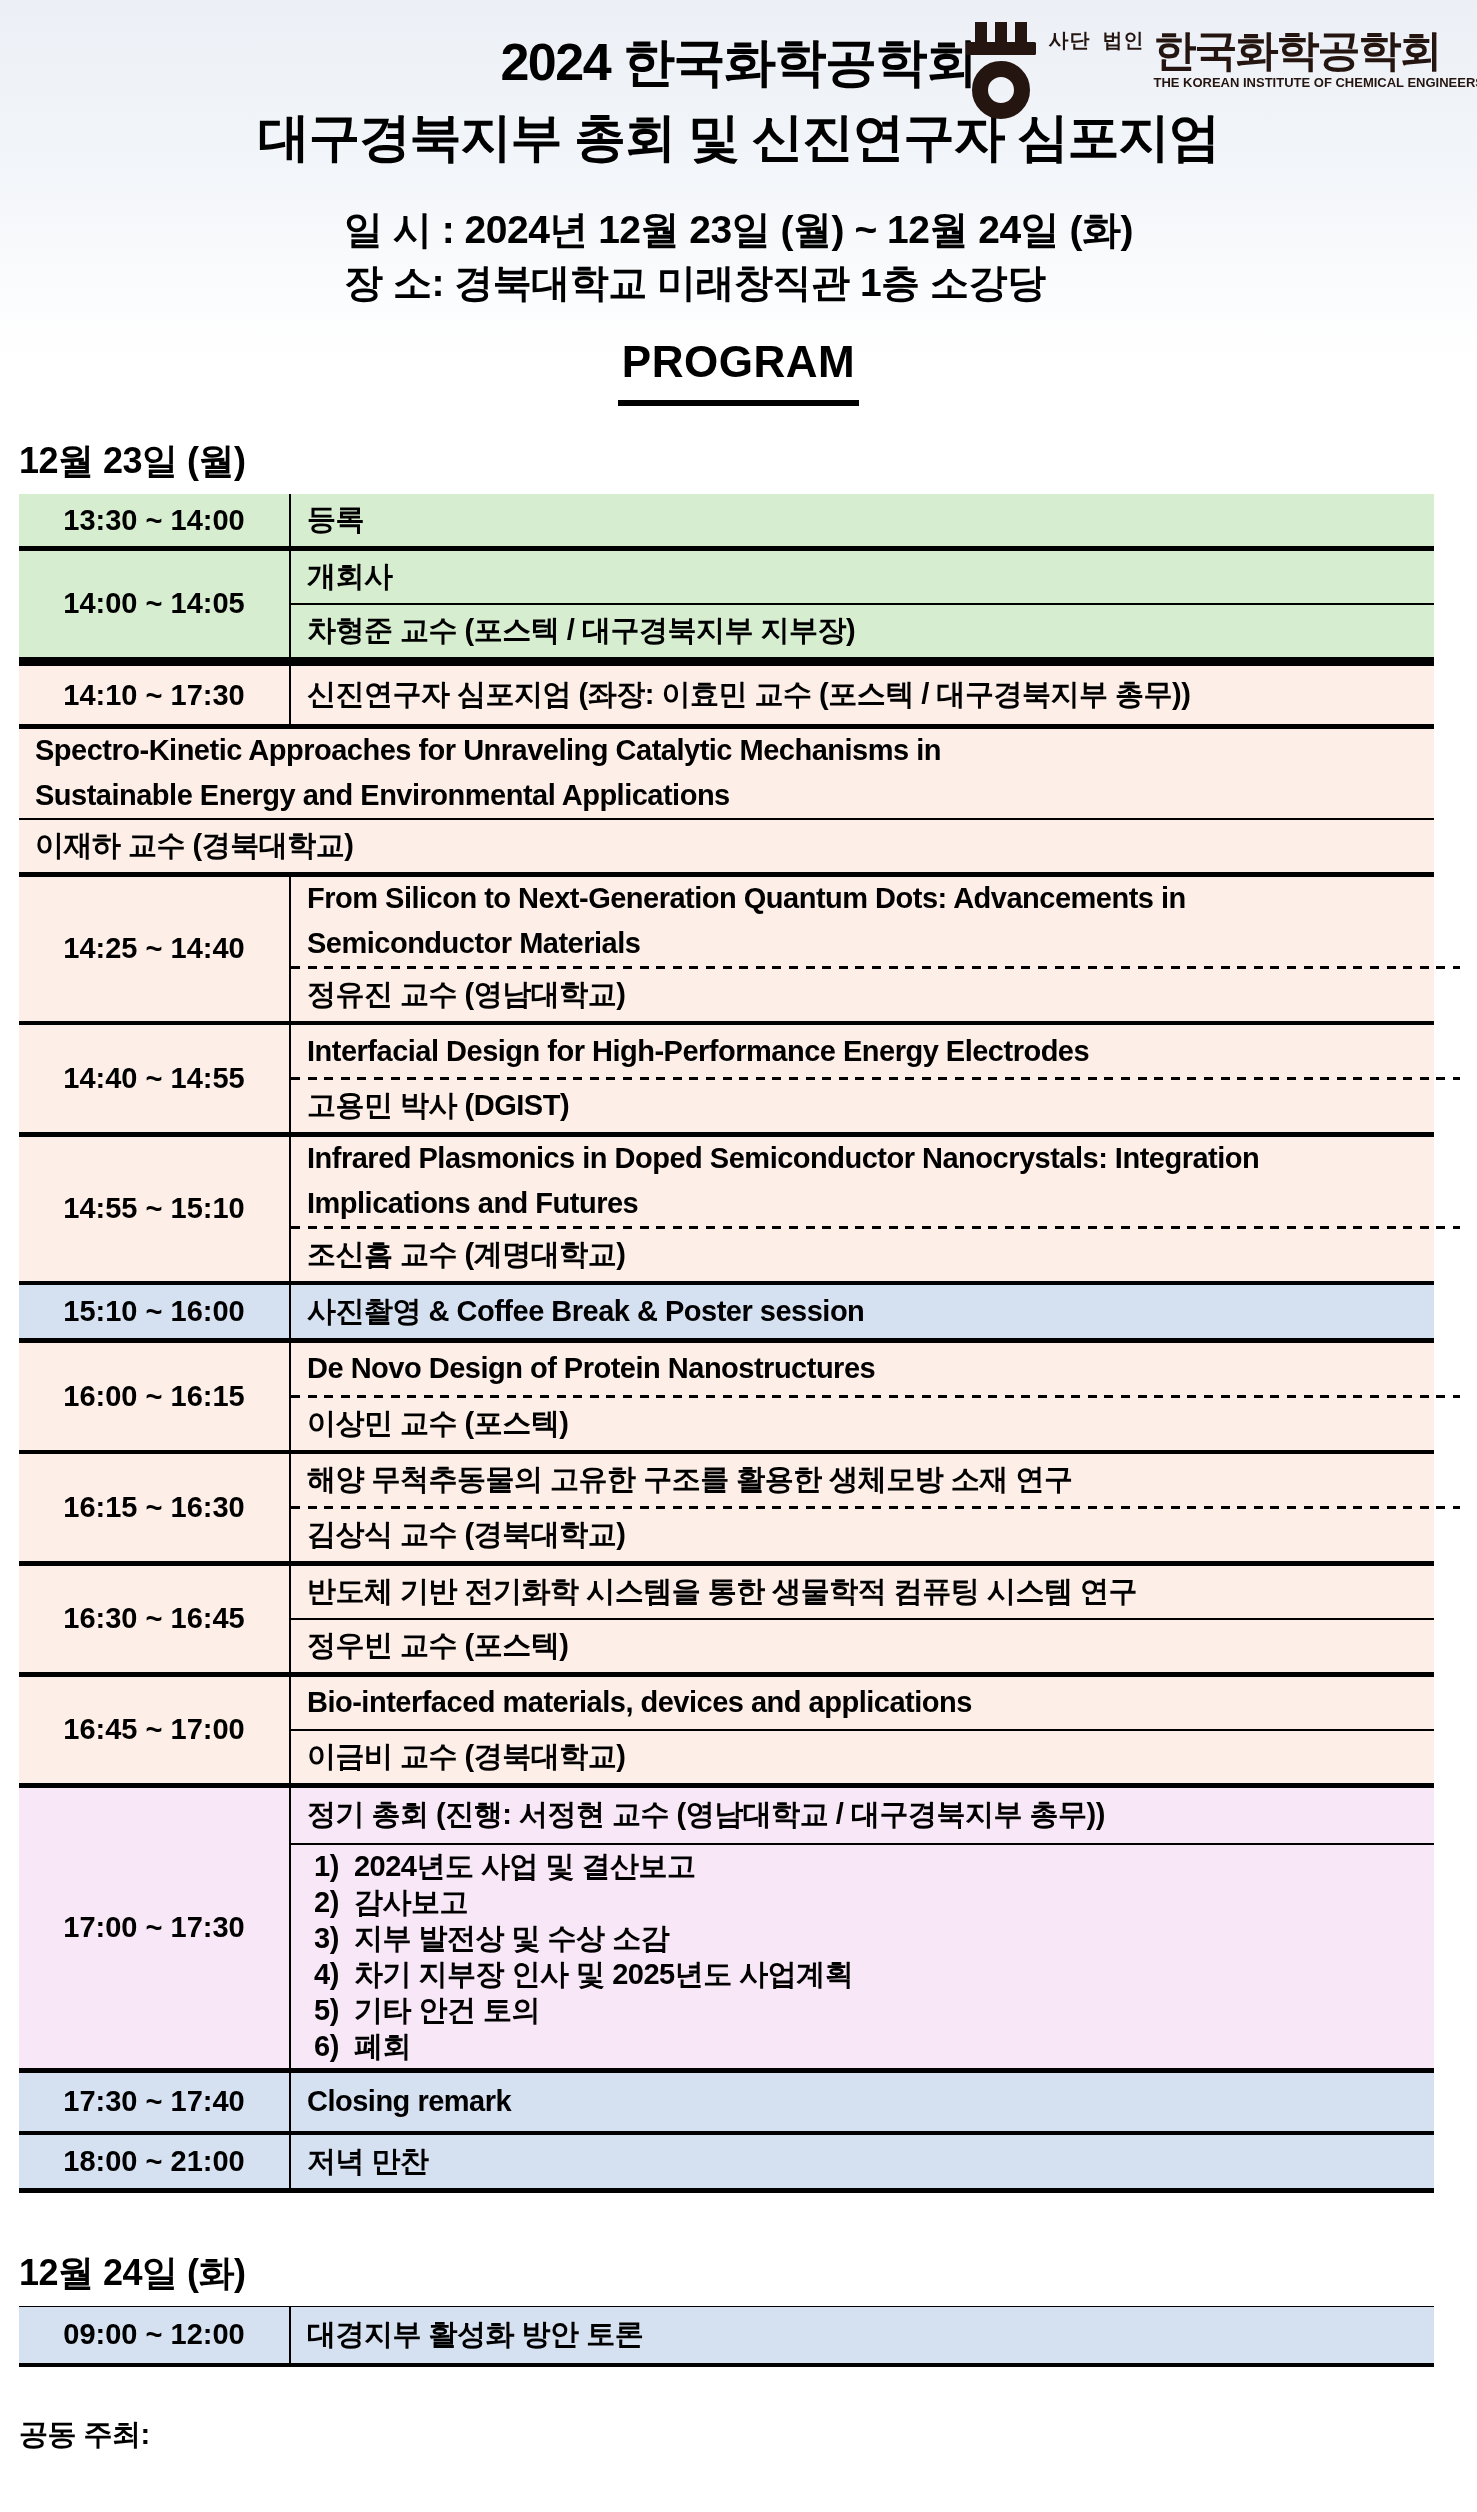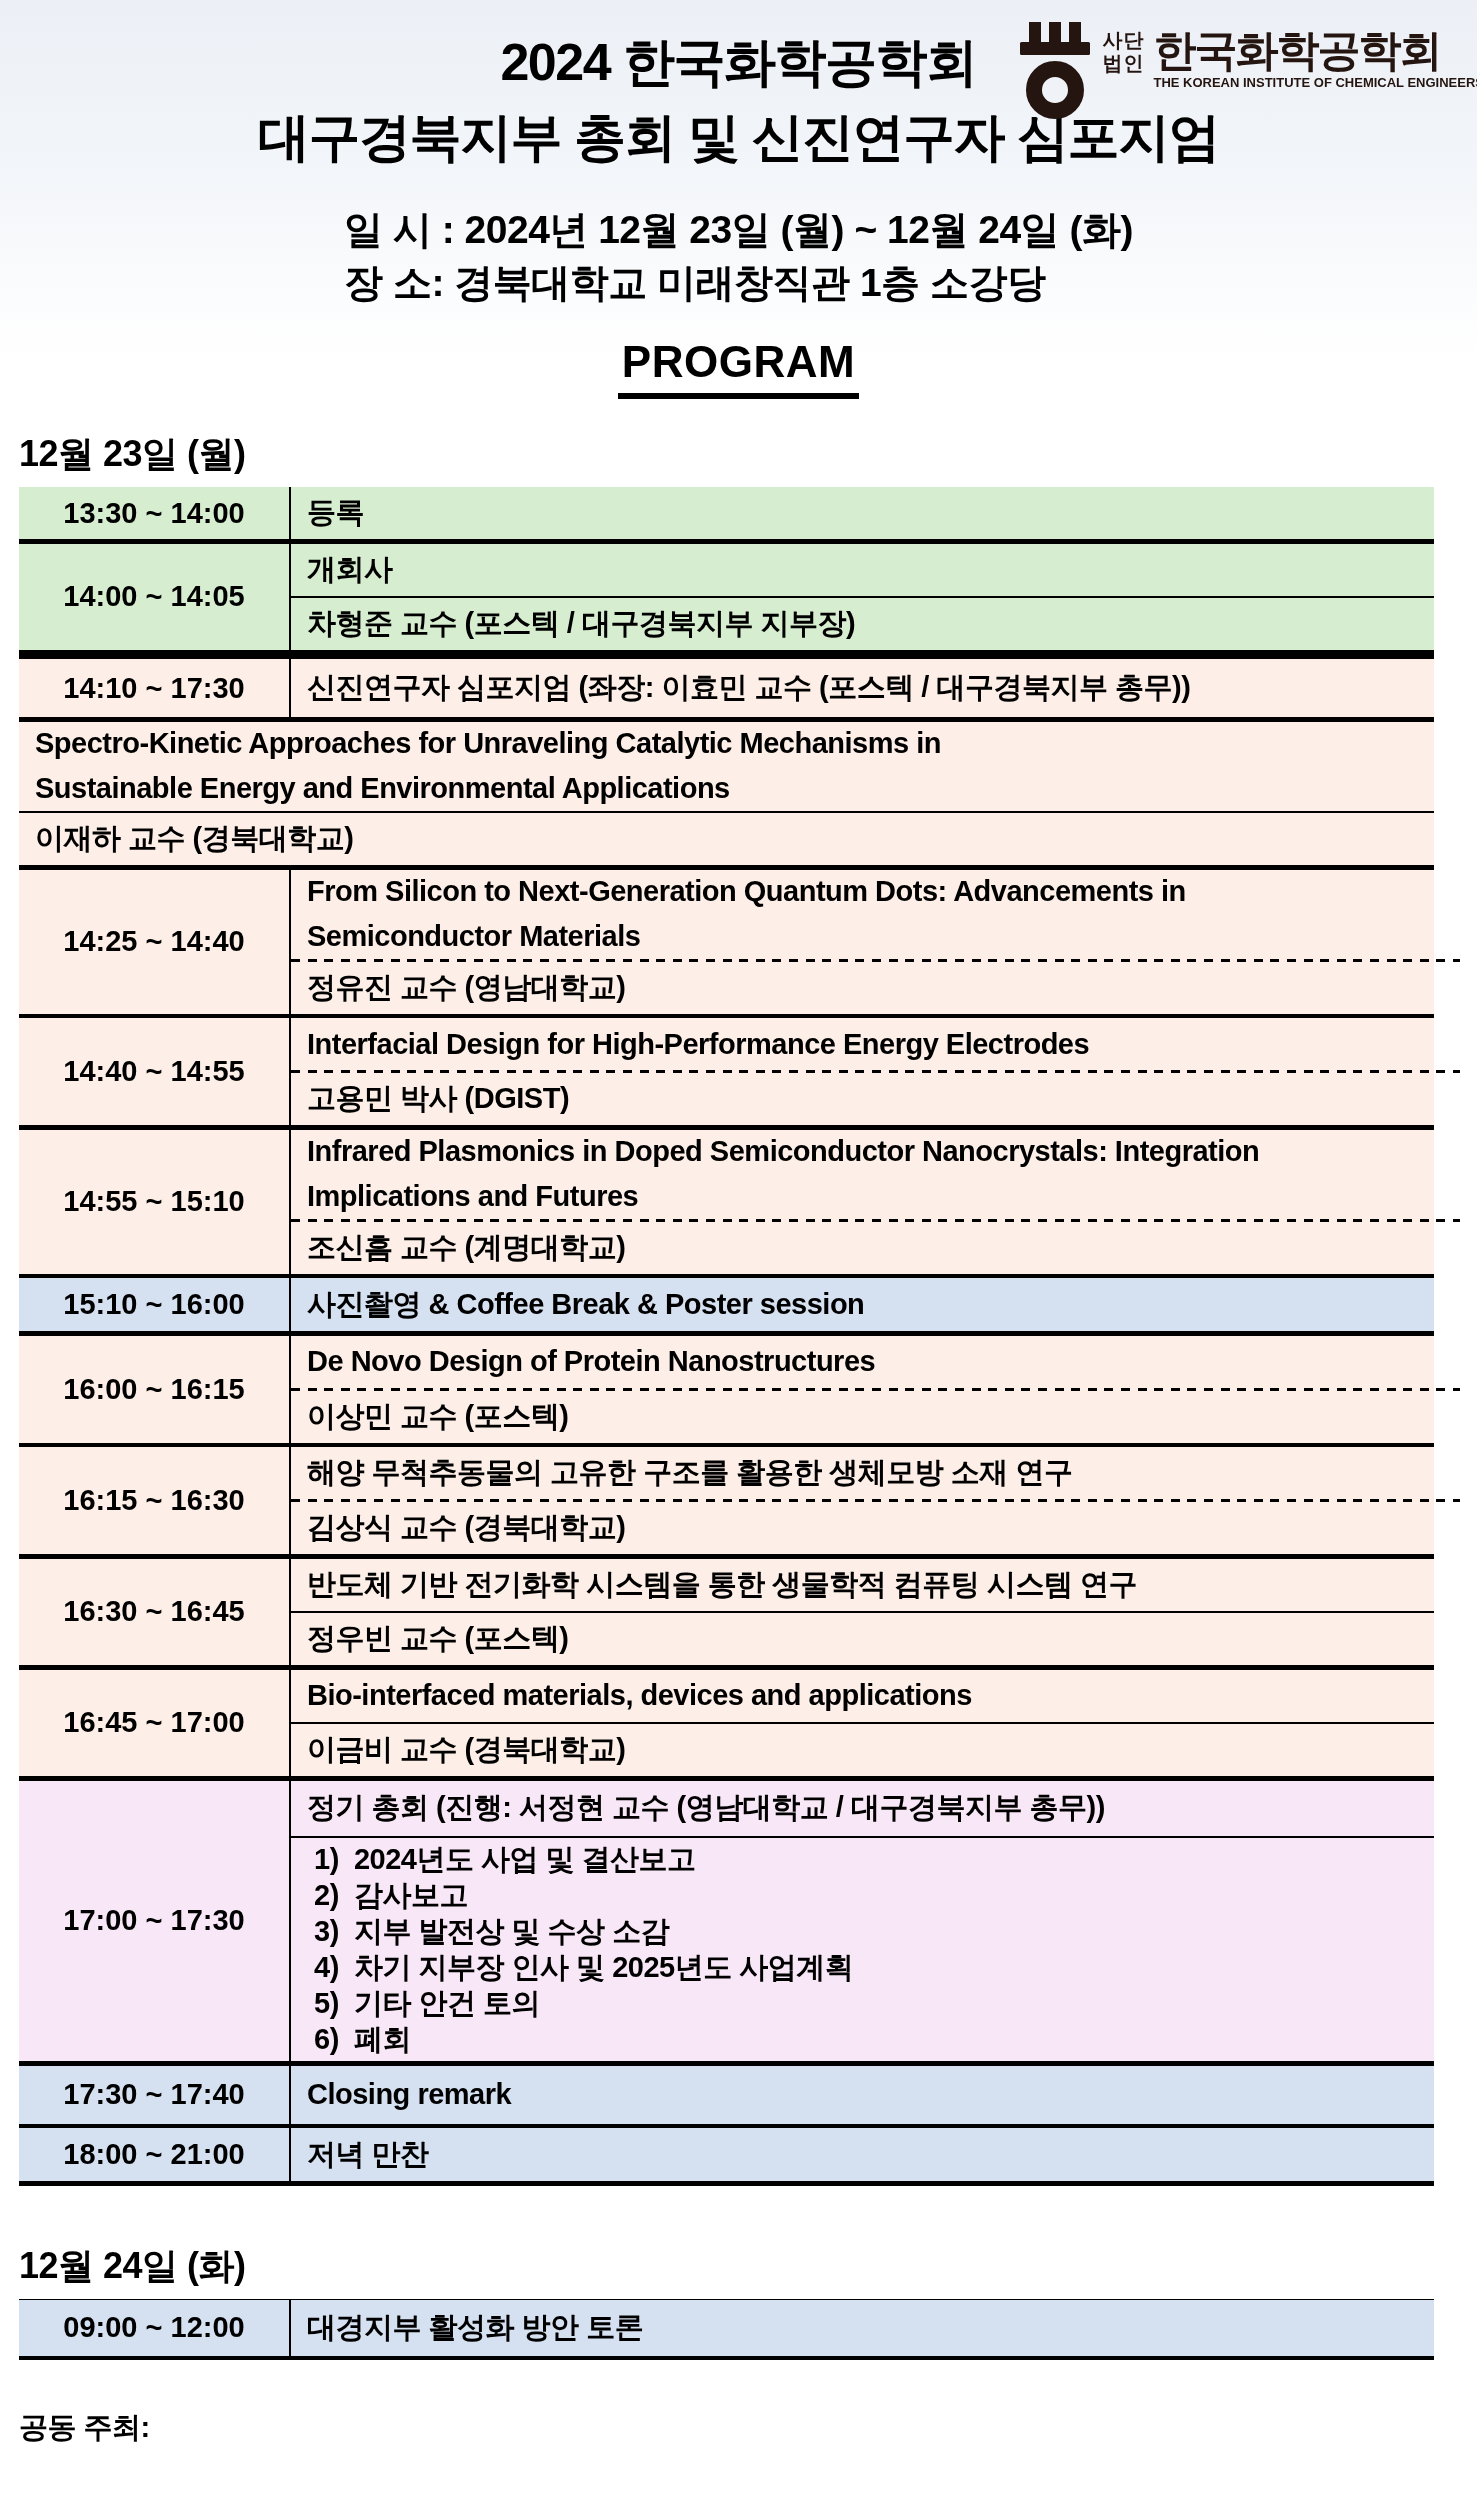--- a/index.html
+++ b/index.html
@@ -8,32 +8,32 @@
   .page{position:relative;width:1477px;height:2626px;overflow:hidden;background:#fff;}
   .page::before{content:"";position:absolute;top:0;left:0;width:100%;height:357px;
        background:linear-gradient(180deg,var(--hero_top) 0%,#f2f5f9 45%,#ffffff 100%);}
   .hero{position:relative;padding-top:25px;text-align:center;z-index:1;}
   .title{font-size:52px;line-height:75px;font-weight:800;letter-spacing:-1.5px;}
   .meta{margin-top:28px;display:flex;flex-direction:column;align-items:center;}
   .meta-inner{display:inline-block;text-align:left;font-size:39px;line-height:53px;
        font-weight:800;letter-spacing:-0.5px;}
   .program{margin-top:28px;}
   .program span{display:inline-block;font-size:44px;font-weight:800;letter-spacing:0.5px;
-       border-bottom:6.5px solid #000;padding:0 4px 6px;}
+       border-bottom:6.5px solid #000;padding:0 4px 13px;}
   
   .logo{position:absolute;top:22px;right:-7px;display:flex;align-items:flex-start;gap:9px;
        color:var(--logo);text-align:left;z-index:2;}
   .mark{width:76px;display:flex;flex-direction:column;align-items:center;}
   .mark .bars{width:52px;height:20px;
        background:repeating-linear-gradient(90deg,currentColor 0 12px,transparent 12px 20px);}
   .mark .bar{width:70px;height:12.6px;background:currentColor;border-radius:1.5px;}
   .mark .ring{width:58px;height:58px;border:16.6px solid currentColor;border-radius:50%;
        margin-top:6px;box-sizing:border-box;}
-  .corp{display:flex;flex-direction:column;font-size:20px;line-height:23px;font-weight:800;
-       margin-top:7px;letter-spacing:1px;}
+  .corp{display:flex;font-size:20px;line-height:23px;font-weight:800;
+       margin-top:7px;letter-spacing:1px;gap:12px;}
   .orgblock{margin-top:5px;}
   .org-ko{font-size:43px;font-weight:800;letter-spacing:-2px;line-height:46px;white-space:nowrap;}
   .org-en{font-size:13px;font-weight:700;white-space:nowrap;margin-top:2px;letter-spacing:0;}
   
   .day-heading{font-size:36px;font-weight:800;letter-spacing:-0.5px;margin:31px 0 8px 19px;
        position:relative;z-index:1;}
   
   .tbl{margin:0 0 0 19px;width:1415px;position:relative;z-index:1;}
   .tbl.topline{border-top:1.5px solid #000;}
   .trow{display:flex;}

